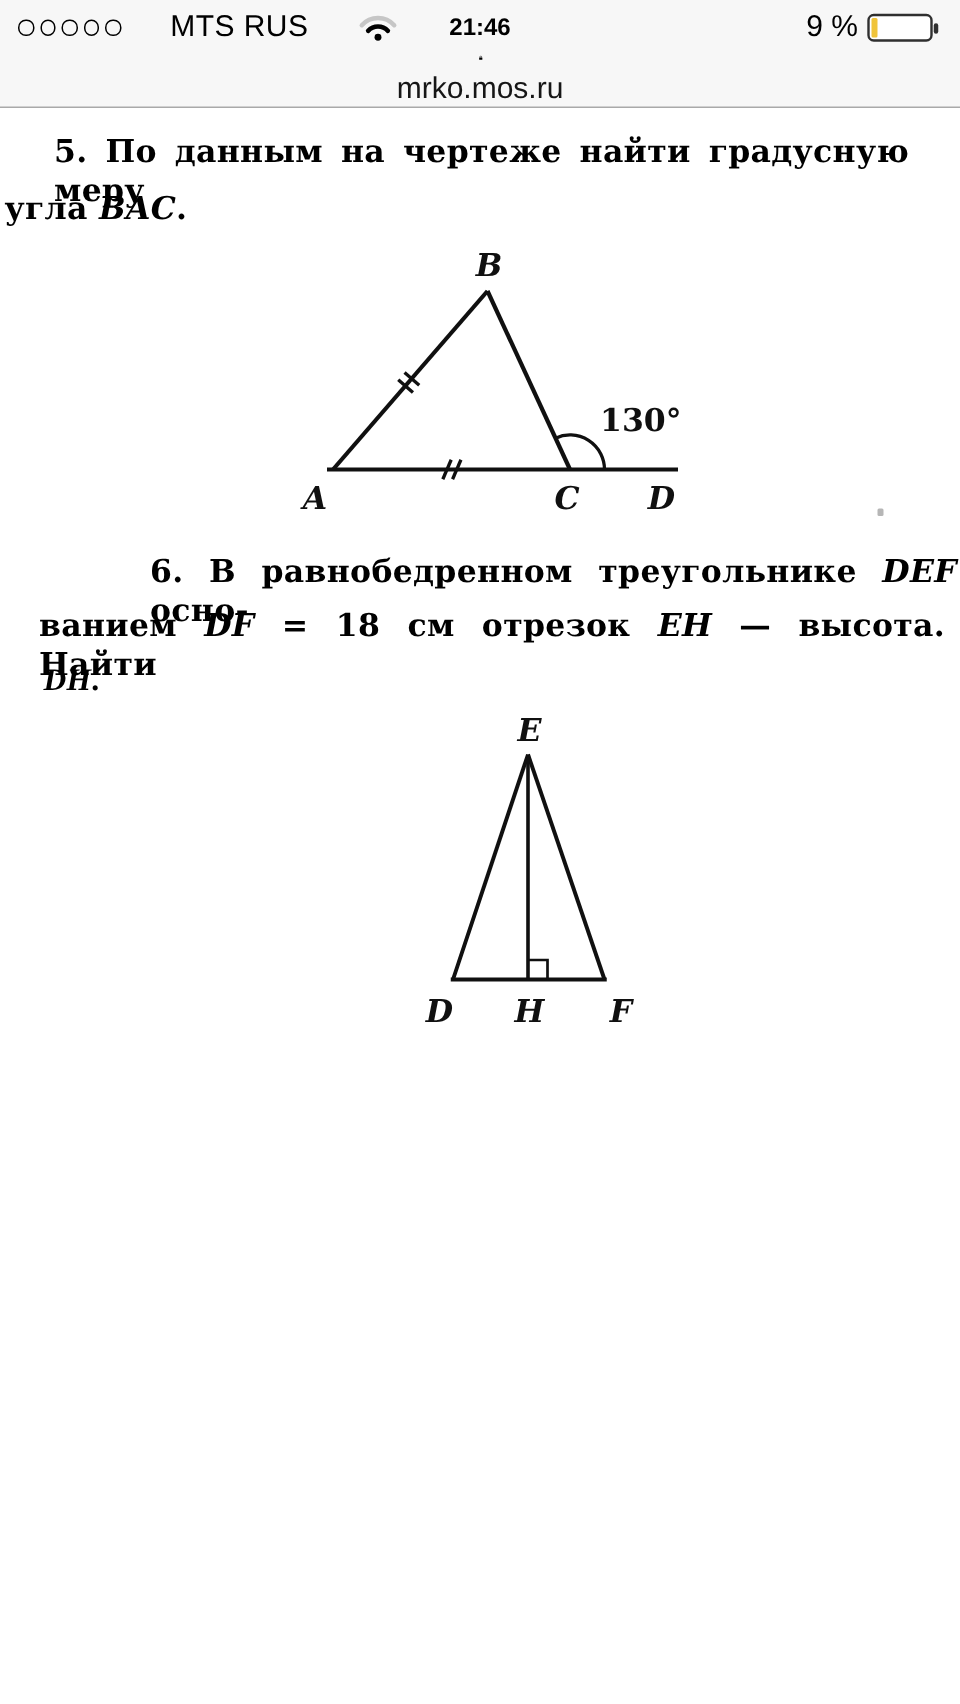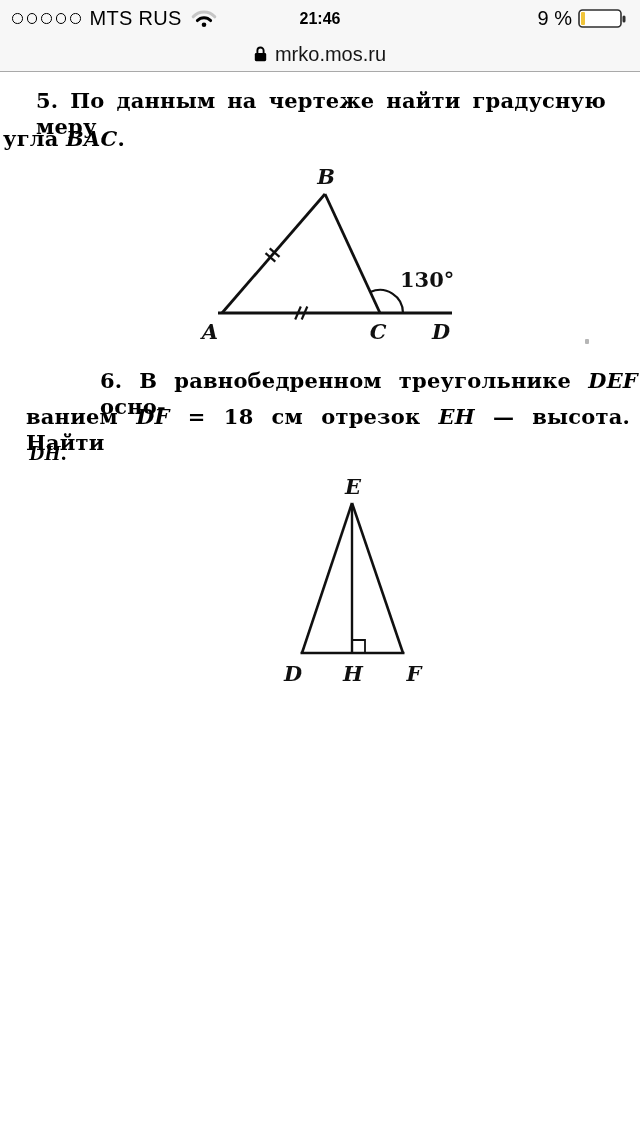--- a/index.html
+++ b/index.html
@@ -9,34 +9,34 @@
   }
   
   .chrome{
     position:absolute;left:0;top:0;width:640px;height:72px;
     background:#f7f7f7;border-bottom:1.5px solid #a9a9a9;box-sizing:border-box;
   }
   .statusbar{
     position:absolute;left:0;top:0;width:640px;height:37px;
     font-family:"Liberation Sans", sans-serif;color:#000;
   }
-  .sb-left{position:absolute;left:12px;top:0;height:37px;display:flex;align-items:center;}
+  .sb-left{position:absolute;left:12px;top:0;height:37px;display:flex;align-items:center;gap:24px;}
   .dots{display:inline-flex;gap:4px;margin-right:9px;}
   .dots i{display:block;width:10.5px;height:10.5px;border:1.8px solid #000;border-radius:50%;box-sizing:border-box;background:transparent;}
   .carrier{font-size:20px;letter-spacing:.3px;margin-right:9px;}
   .sb-time{
     position:absolute;left:0;top:0;width:640px;height:37px;display:flex;
     align-items:center;justify-content:center;font-size:16px;font-weight:700;
   }
   .sb-right{position:absolute;right:12px;top:0;height:37px;display:flex;align-items:center;gap:6px;}
   .sb-pct{font-size:20px;}
   .urlbar{
     position:absolute;left:0;top:37px;width:640px;height:34px;display:flex;
     align-items:center;justify-content:center;gap:8px;
-    font-family:"Liberation Sans", sans-serif;font-size:20px;color:#161616;
+    font-family:"Liberation Sans", sans-serif;font-size:20px;color:#161616;flex-direction:column;
   }
   
   .pline{
     position:absolute;font-size:21px;line-height:26px;font-weight:700;
     color:#000000;letter-spacing:.2px;
   }
   .pline i{font-style:italic;font-weight:700;text-align:center;}
   .just{text-align:justify;text-align-last:justify;}
   .fig{position:absolute;}
   .fig line,.fig path{stroke:#101010;fill:none;}

